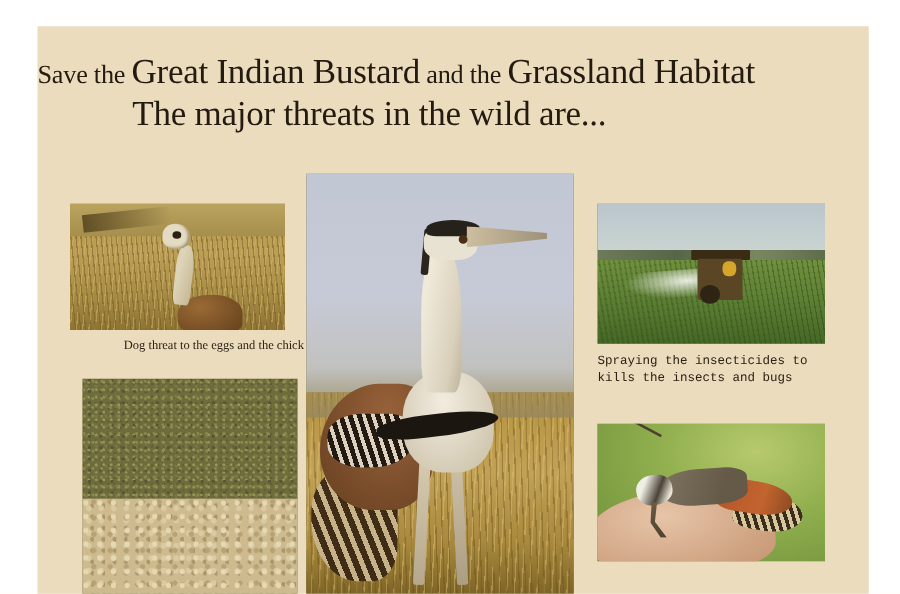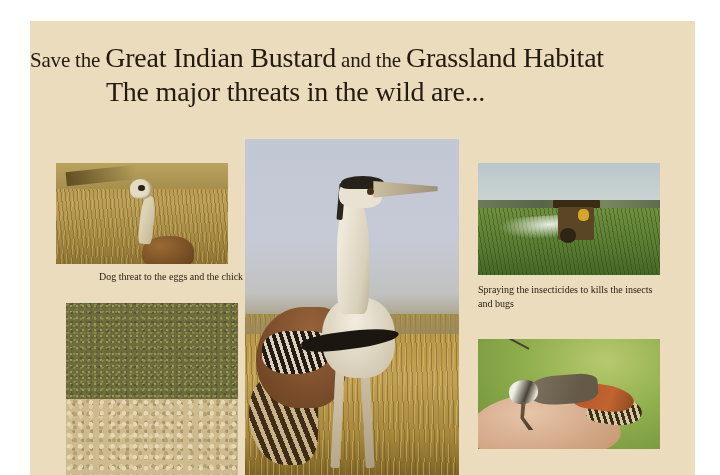--- a/index.html
+++ b/index.html
@@ -322,21 +322,21 @@
     transform-origin: right center;
   }
   #gh-frontleg {
     position: absolute; left: 19%; top: 57%; width: 12%; height: 26%;
     background: linear-gradient(#6a5b42, #4e4231);
     clip-path: polygon(40% 0, 60% 0, 52% 55%, 96% 100%, 74% 100%, 36% 58%);
   }
 
   
   #cap-dog   { left: 26px; top: 249px; width: 200px; margin-left: 43px; }
-  #cap-spray { left: 448px; top: 262px; width: 180px; }
+  #cap-spray { left: 448px; top: 262px; width: 180px; font-family: Liberation Mono, monospace; }
   #cap-hopper{ left: 448px; top: 433px; width: 190px; }
 </style>
 </head>
 <body>
 
 <div id="poster">
 
   <div id="headline">
     <div id="title-line1">
       <span class="t-small">Save the </span><span class="t-big">Great Indian Bustard</span><span class="t-small"> and the </span><span class="t-big">Grassland Habitat</span>

